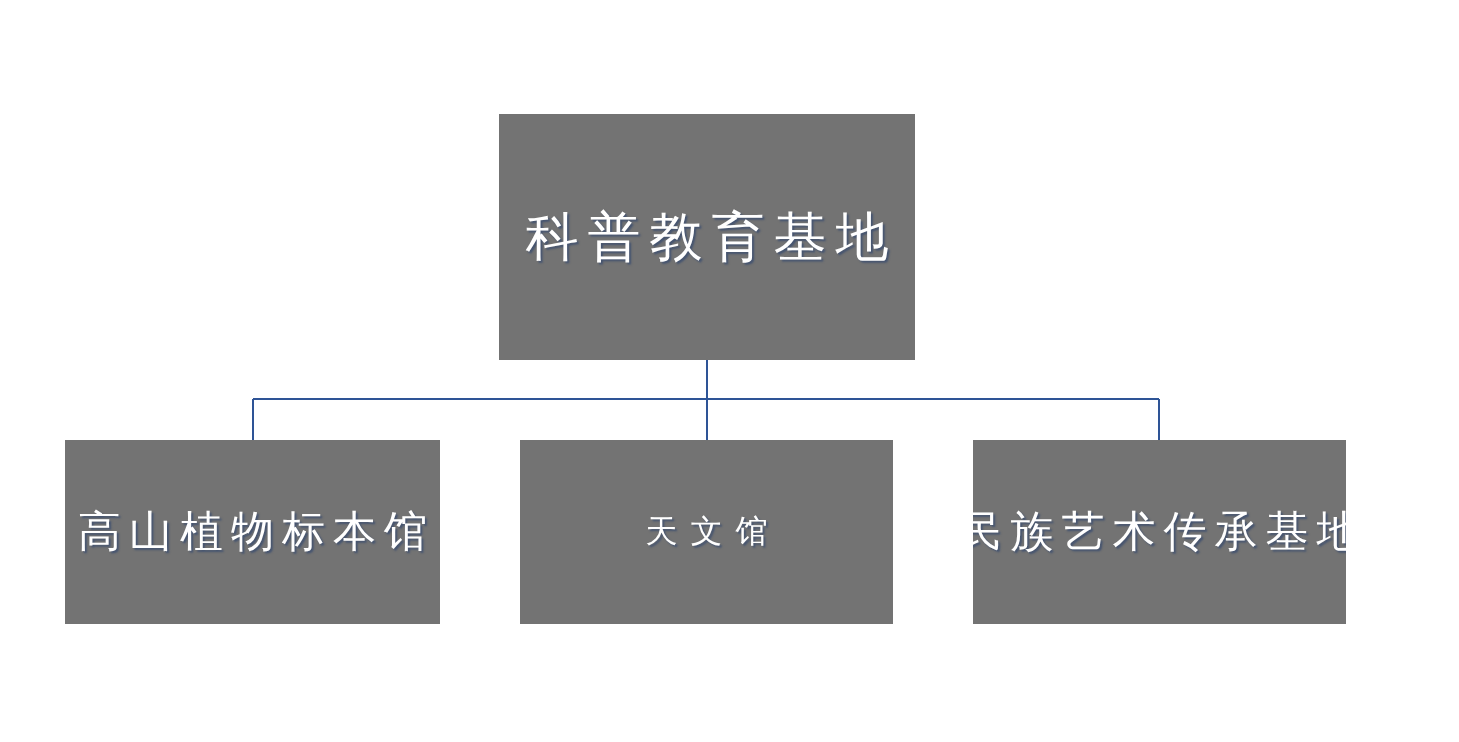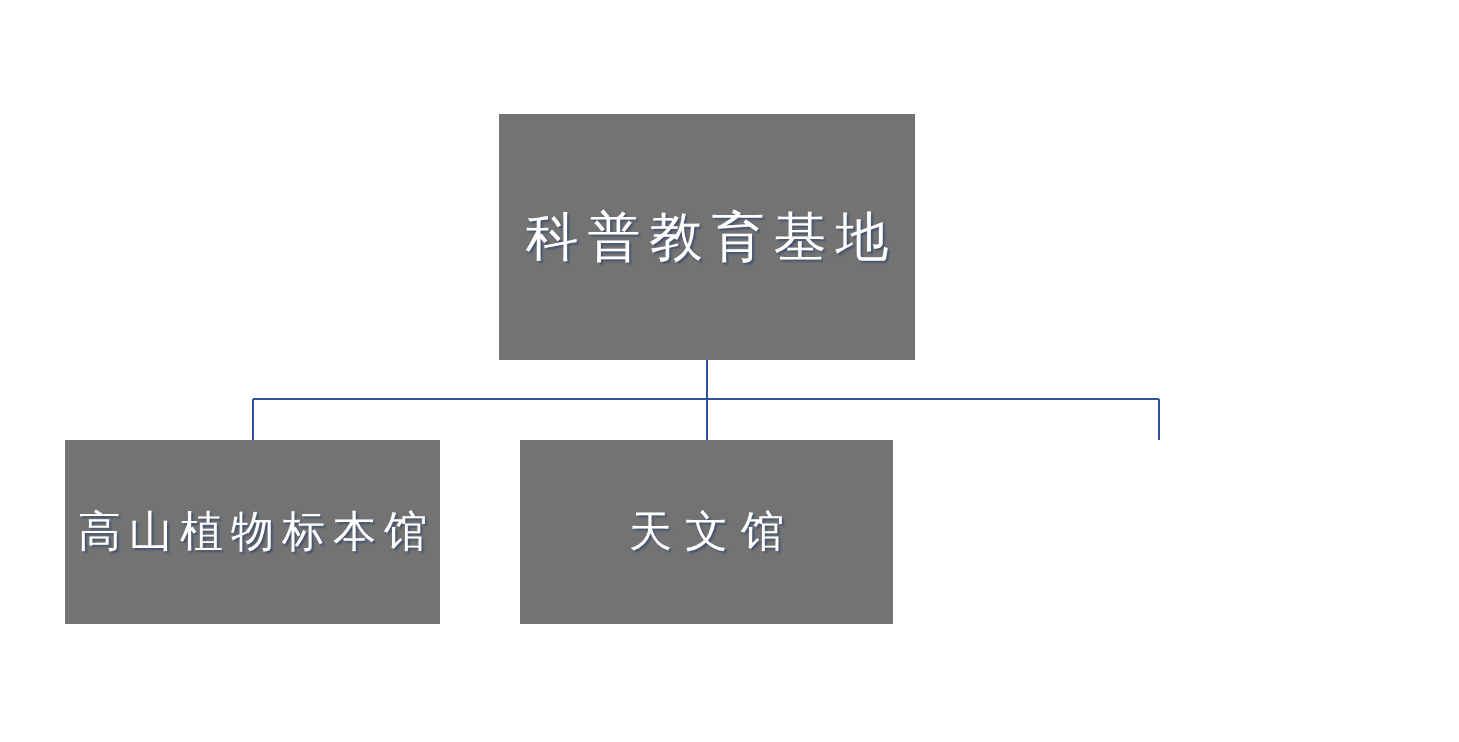--- a/index.html
+++ b/index.html
@@ -83,21 +83,21 @@
     height: 184px;
   }
 
   #node-child-0 .node-label,
   #node-child-2 .node-label {
     font-size: 43px;
     letter-spacing: 8px;
     padding-left: 8px;
   }
   #node-child-1 .node-label {
-    font-size: 43px;
+    font-size: 32px;
     letter-spacing: 13px;
     padding-left: 13px;
   }
 </style>
 </head>
 <body>
 
 <div id="org-chart">
 
   <svg class="connector-layer" viewBox="0 0 1459 742" width="1459" height="742" aria-hidden="true">
@@ -116,14 +116,17 @@
   </div>
 
   <div class="node" id="node-child-0">
     <span class="node-label">高山植物标本馆</span>
   </div>
 
   <div class="node" id="node-child-1">
     <span class="node-label">天文馆</span>
   </div>
 
+  <div class="node" id="node-child-2">
+    <span class="node-label">民族艺术传承基地</span>
+  </div>
 
 </div>
 
 </body></html>

